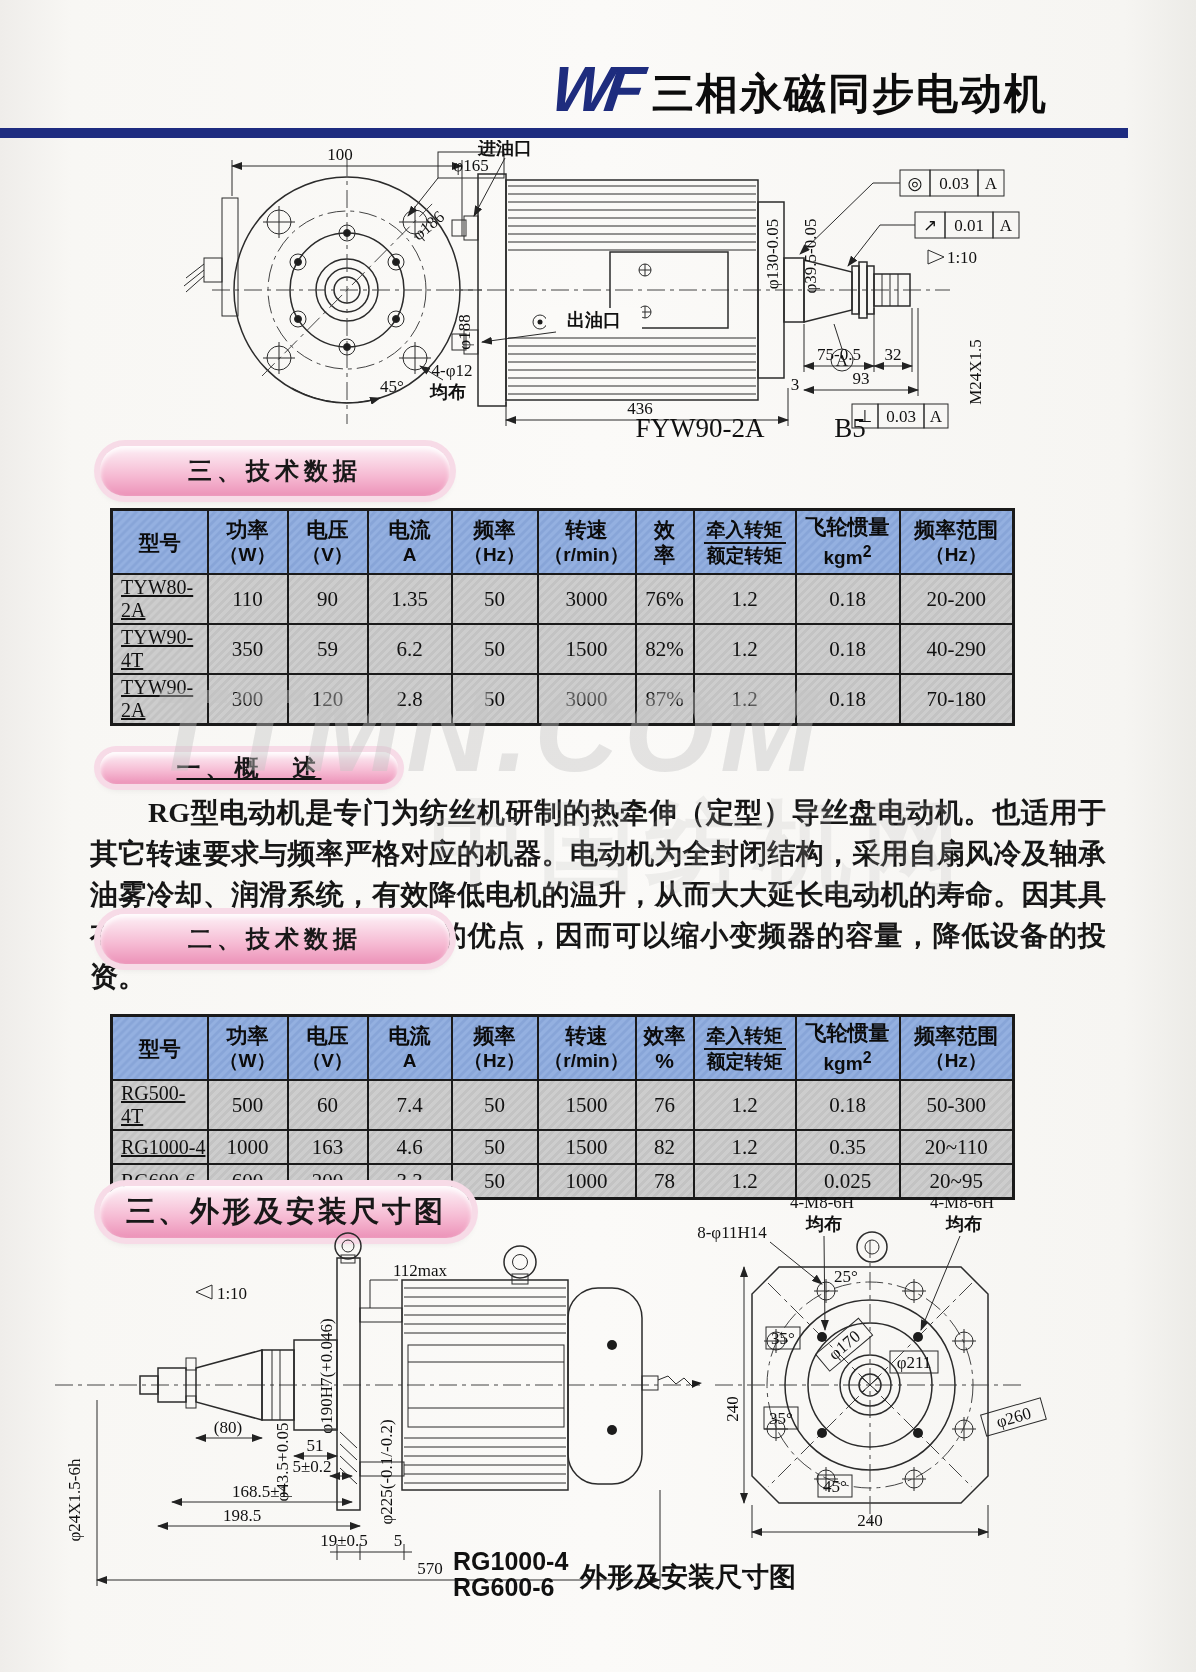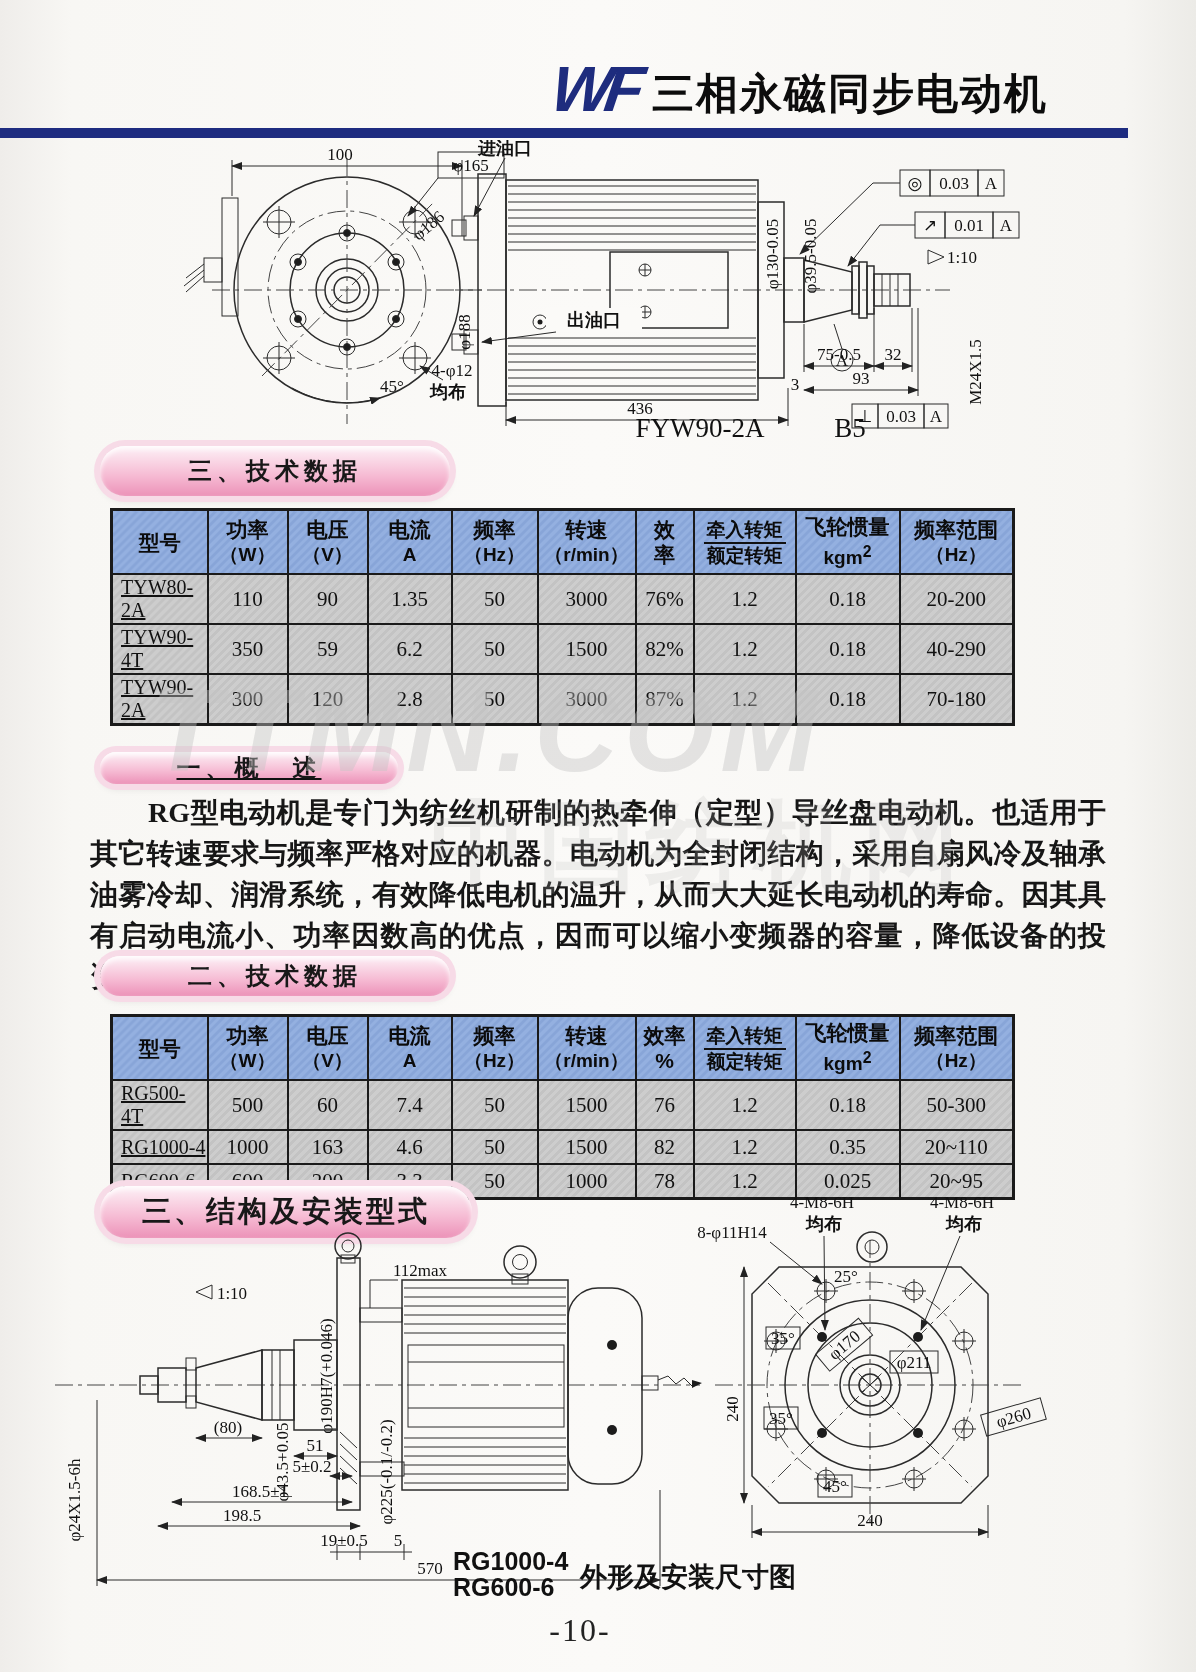--- a/index.html
+++ b/index.html
@@ -355,21 +355,21 @@
       </tbody>
   </table>
 
 
   <div class="pill" style="left:100px;top:752px;width:298px;height:32px;text-decoration:underline;">
     <span>一、概　述</span>
   </div>
 
   <div class="abs para">RG型电动机是专门为纺丝机研制的热牵伸（定型）导丝盘电动机。也适用于其它转速要求与频率严格对应的机器。电动机为全封闭结构，采用自扇风冷及轴承油雾冷却、润滑系统，有效降低电机的温升，从而大大延长电动机的寿命。因其具有启动电流小、功率因数高的优点，因而可以缩小变频器的容量，降低设备的投资。</div>
 
-  <div class="pill" style="left:100px;top:956px;width:350px;height:40px;">
+  <div class="pill" style="left:100px;top:914px;width:350px;height:50px;">
     <span>二、技术数据</span>
   </div>
 
   <table class="tech-table" style="left:110px;top:1014px;width:902px;">
     <colgroup>
       <col style="width:96px">
         <col style="width:80px">
         <col style="width:80px">
         <col style="width:84px">
         <col style="width:86px">
@@ -453,21 +453,21 @@
           <td>1000</td>
           <td>78</td>
           <td>1.2</td>
           <td>0.025</td>
           <td>20~95</td>
         </tr>
       </tbody>
   </table>
 
   <div class="pill wide" style="left:100px;top:1186px;width:372px;height:52px;">
-    <span>三、结构及安装型式</span>
+    <span>三、外形及安装尺寸图</span>
   </div>
 
   <svg class="abs" style="left:0;top:1180px;" width="1196" height="428" viewBox="0 0 1196 428">
     <defs>
       <marker id="ar2" markerWidth="11" markerHeight="8" refX="10" refY="4" orient="auto-start-reverse">
         <path d="M0,0 L11,4 L0,8 z" fill="#222"></path>
       </marker>
     </defs>
 
     <g>
@@ -645,15 +645,14 @@
     </g>
 
     <text class="capz" x="453" y="390">RG1000-4</text>
     <text class="capz" x="453" y="416">RG600-6</text>
     <text class="capz" x="580" y="406" style="font-size:27px;">外形及安装尺寸图</text>
   </svg>
 
   <div class="abs wm1">TTMN.COM</div>
   <div class="abs wm2">中国纺机网</div>
 
-  <div class="abs pageno">-10-</div>
 
 </div>
 
 </body></html>

